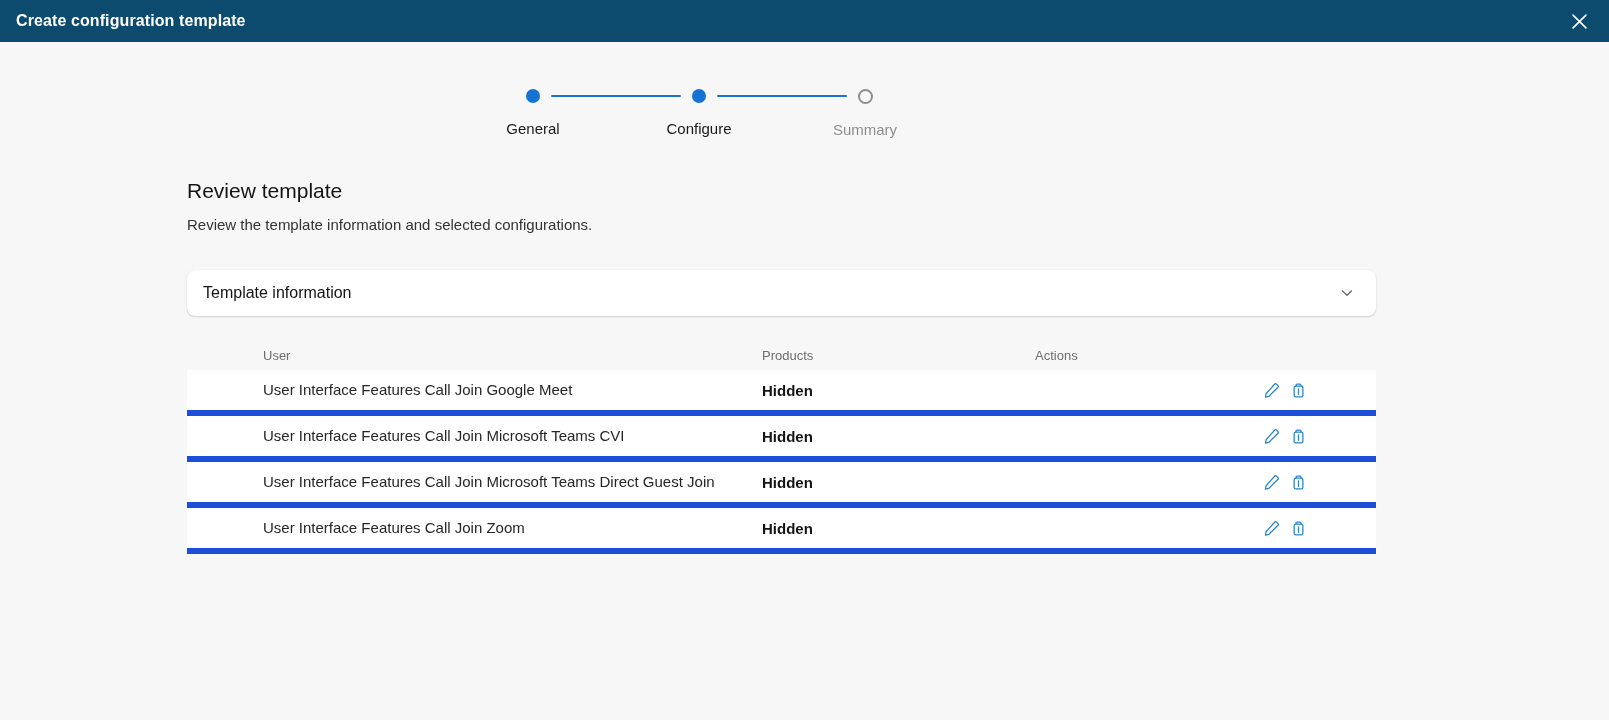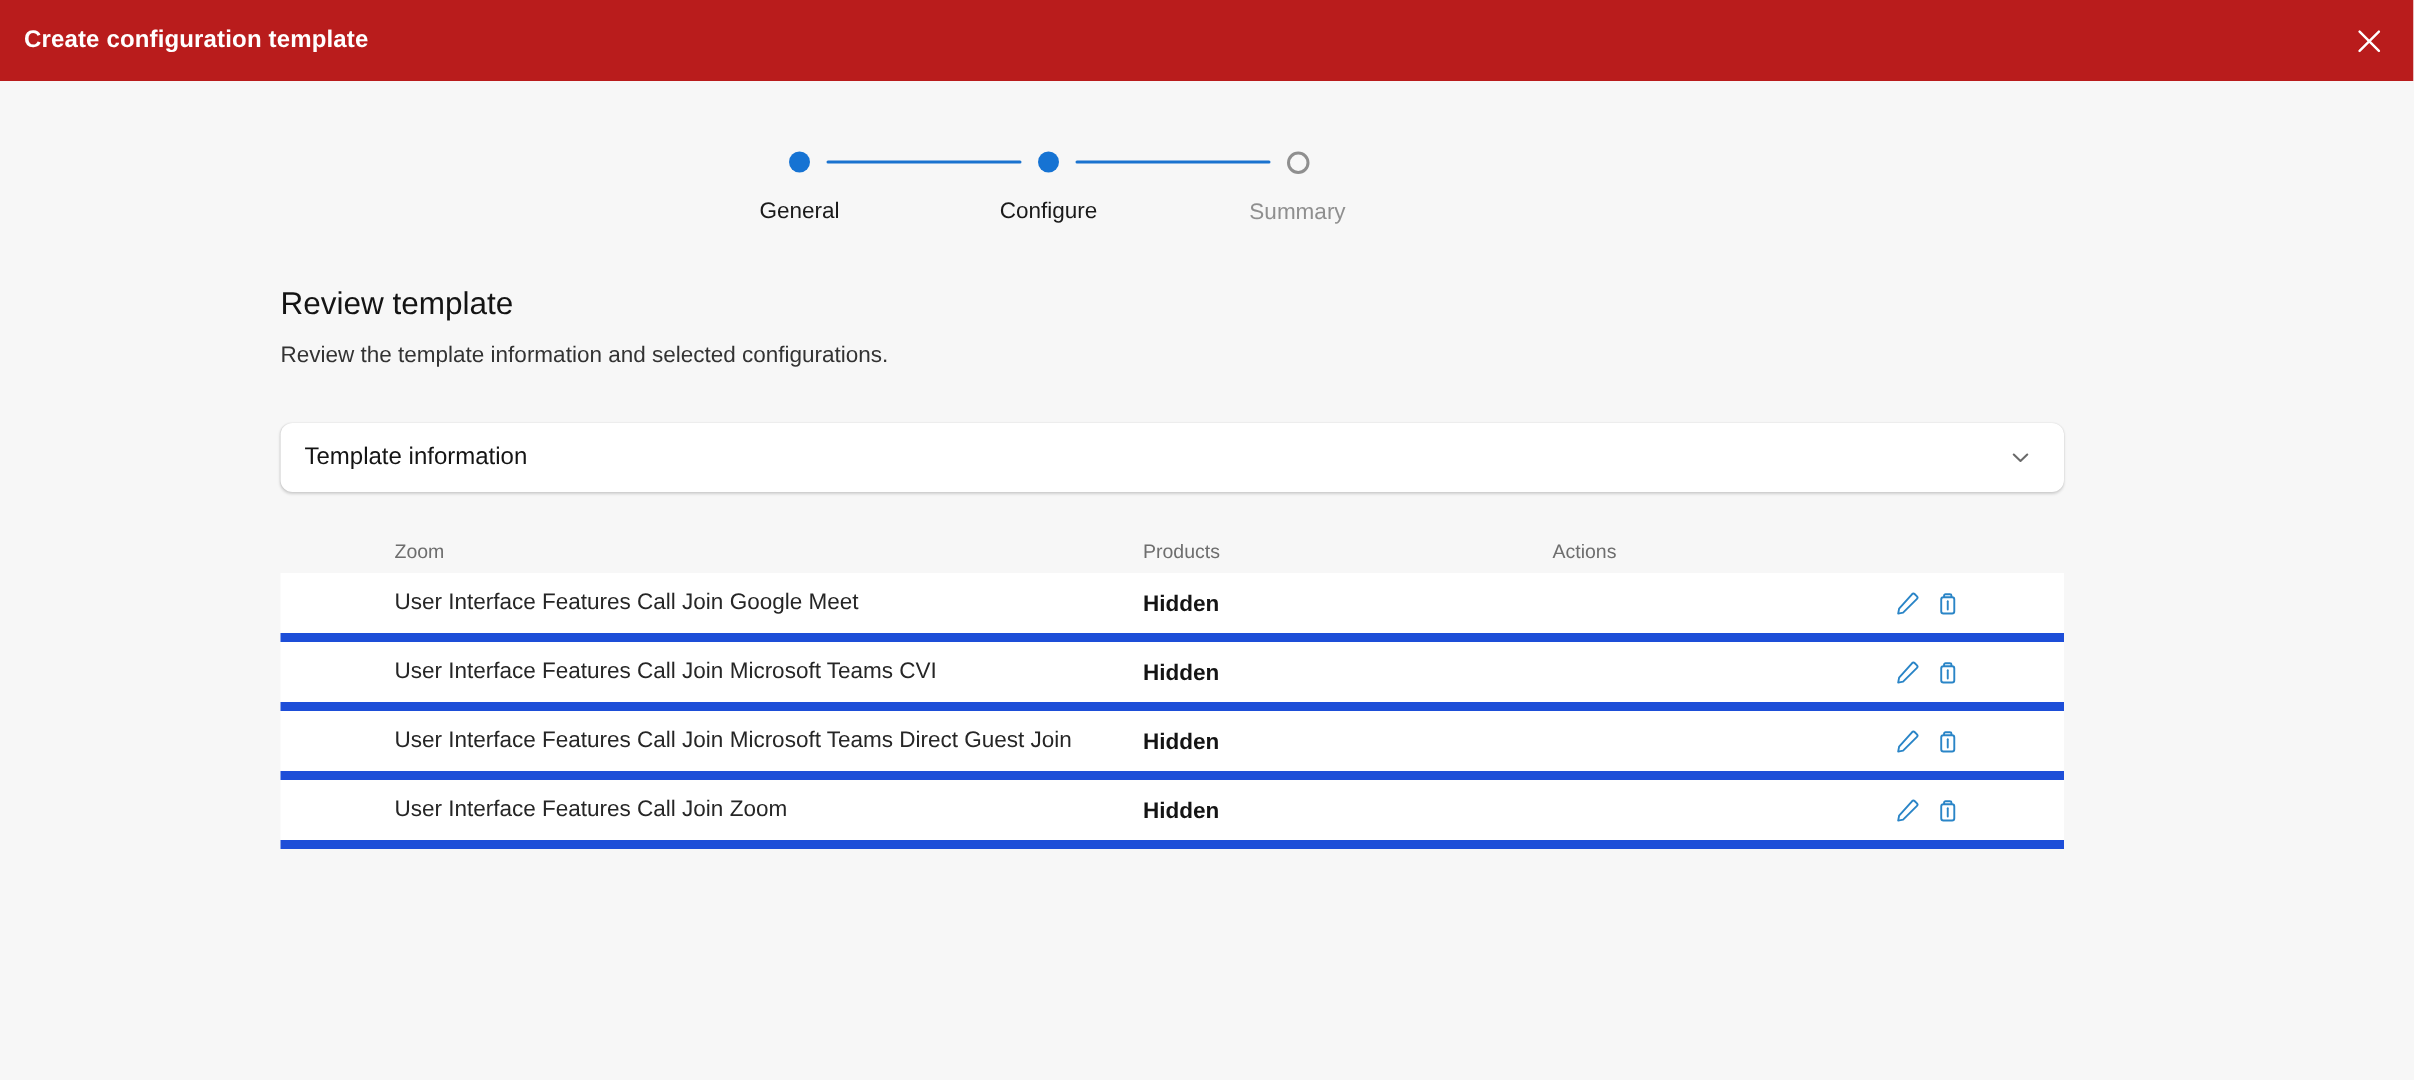--- a/index.html
+++ b/index.html
@@ -7,22 +7,22 @@
   body {
     width: 1609px; height: 720px;
     background: #f7f7f7;
     font-family: "Liberation Sans", sans-serif;
     overflow: hidden;
     color: #1a1a1a;
   }
 
   
   .titlebar {
-    height: 54px;
-    background: #b91c1c;
+    height: 42px;
+    background: #0c4a6e;
     display: flex; align-items: center; justify-content: space-between;
     padding: 0 14px 0 16px;
   }
   .titlebar-title {
     color: #ffffff; font-size: 16px; font-weight: 700; letter-spacing: .1px;
   }
   .close-btn {
     width: 32px; height: 32px; border: none; background: transparent;
     display: flex; align-items: center; justify-content: center;
     cursor: pointer; padding: 0;
@@ -145,21 +145,21 @@
     <span>
       <svg class="chev" width="16" height="16" viewBox="0 0 16 16">
           <path d="M3.5 6l4.5 4.3L12.5 6" fill="none" stroke="#6b6b6b" stroke-width="1.4" stroke-linecap="round" stroke-linejoin="round"></path>
         </svg>
     </span>
   </div>
 
   <div class="cfg-table">
     <div class="thead">
       <span></span>
-      <span>Zoom</span>
+      <span>User</span>
       <span>Products</span>
       <span class="th-actions">Actions</span>
     </div>
     <div id="table-body">
     <div class="row">
       <span class="cell-config">User Interface Features Call Join Google Meet</span>
       <span class="cell-value">Hidden</span>
       <span class="cell-products"></span>
       <span class="cell-actions">
         <button class="icon-btn" aria-label="Edit">

